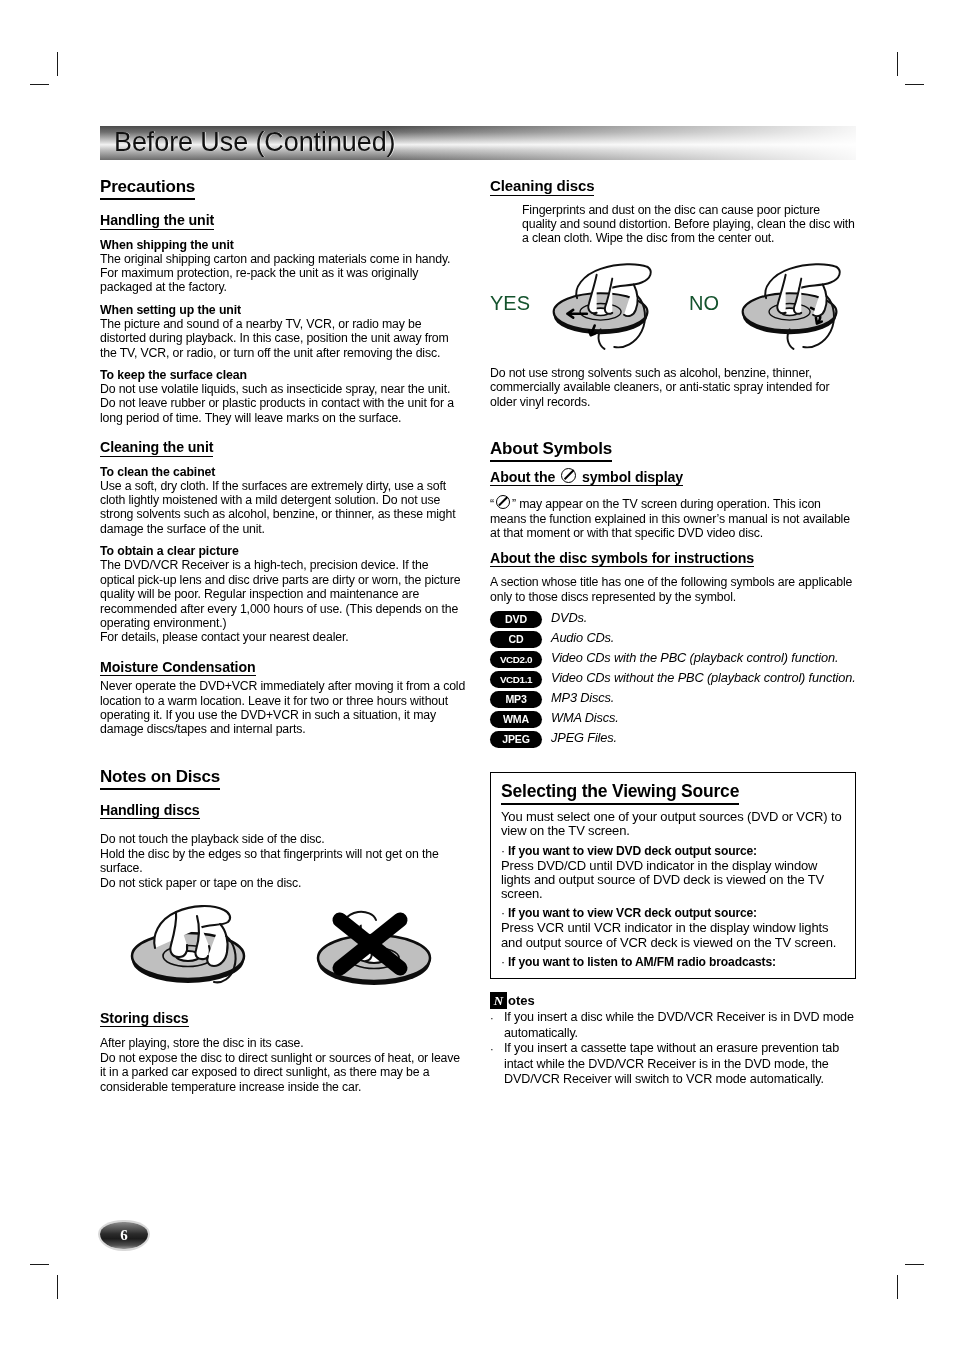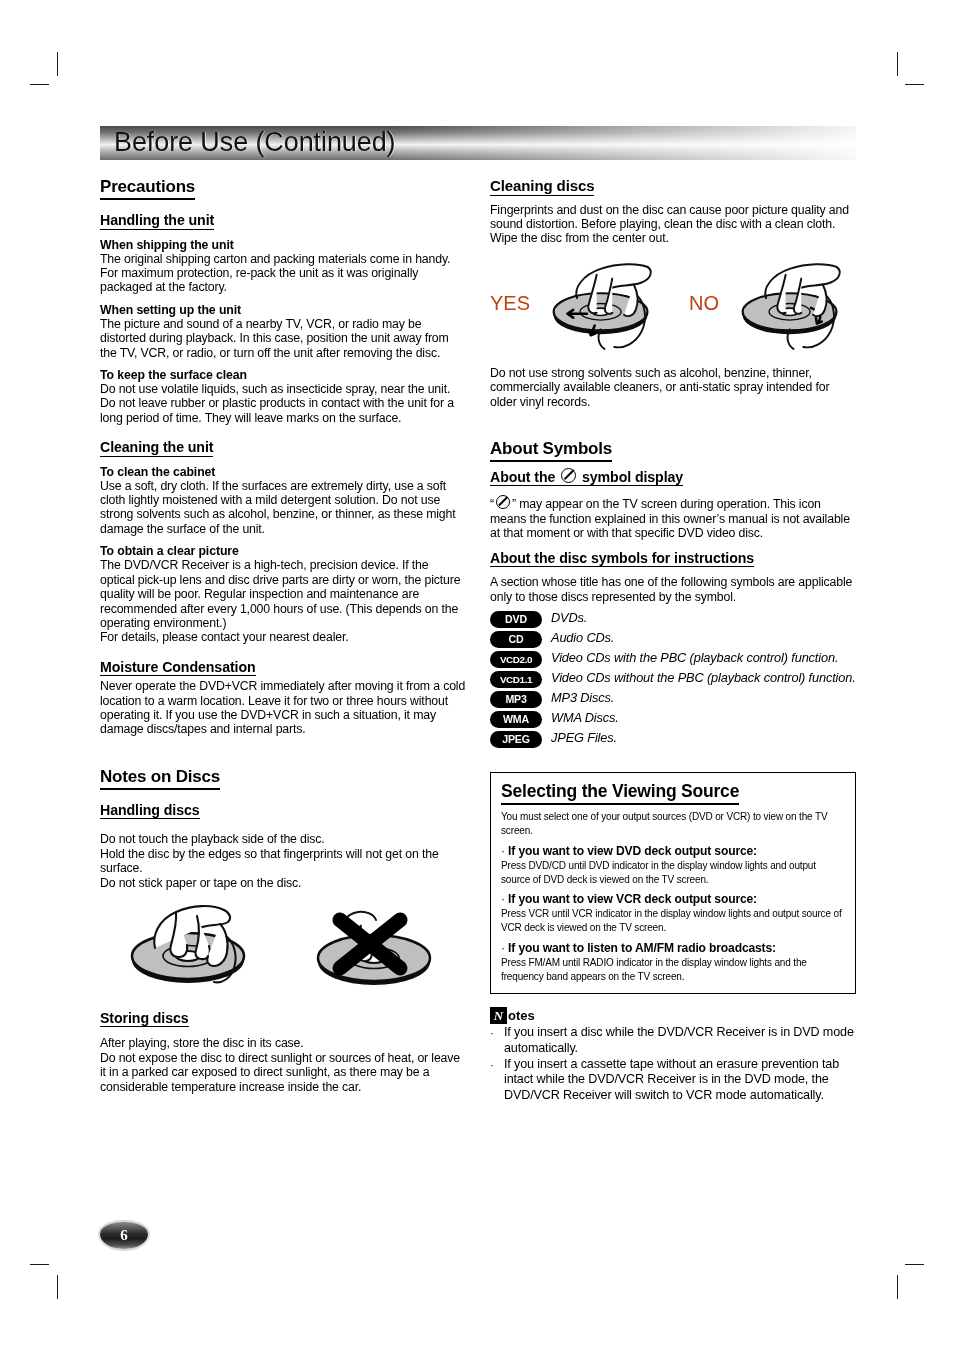--- a/index.html
+++ b/index.html
@@ -105,21 +105,21 @@
   .illu-row-cleaning {
     display: flex;
     justify-content: center;
     align-items: center;
     gap: 8px;
     margin: 6px 0 10px 0;
   }
   .yesno-label {
     font-size: 20px;
     letter-spacing: 0px;
-    color: #c2410c;
+    color: #14532d;
     padding-right: 2px;
   }
 
   
   .symbol-list { margin-top: 6px; }
   .sym-row {
     display: flex;
     align-items: flex-start;
     margin-bottom: 2px;
   }
@@ -146,21 +146,21 @@
     letter-spacing: -0.15px;
     font-style: italic;
   }
 
   
   .boxed {
     border: 1.4px solid #000;
     padding: 8px 10px 9px 10px;
   }
   .boxed h1.sec { font-size: 17.5px; }
-  .boxed p.body { font-size: 10px; line-height: 14.3px; }
+  .boxed p.body { font-size: 13px; line-height: 14.3px; }
   .bullet-head {
     font-size: 12.1px;
     font-weight: bold;
     margin: 5px 0 0 0;
     letter-spacing: -0.15px;
   }
   .bullet-head .dot { font-weight: normal; }
   .boxed .after { margin-top: 1px; line-height: 15.5px; }
 
   
@@ -348,21 +348,21 @@
       <div class="gap-md"></div>
       <div class="headwrap"><h2 class="sub">Storing discs</h2></div>
       <p class="body" style="margin-top:7px; white-space:pre-line;">After playing, store the disc in its case.
 Do not expose the disc to direct sunlight or sources of heat, or leave it in a parked car exposed to direct sunlight, as there may be a considerable temperature increase inside the car.</p>
 
     </div>
 
     <div class="col-right">
 
       <div class="headwrap"><h2 class="sub" style="font-size:15px;">Cleaning discs</h2></div>
-      <p class="body" style="margin-top:5px;">Fingerprints and dust on the disc can cause poor picture quality and sound distortion. Before playing, clean the disc with a clean cloth. Wipe the disc from the center out.</p>
+      <p class="body" style="margin-top:5px;margin-left:32px;">Fingerprints and dust on the disc can cause poor picture quality and sound distortion. Before playing, clean the disc with a clean cloth. Wipe the disc from the center out.</p>
 
       <div class="illu-row-cleaning">
         <span class="yesno-label">YES</span>
         <svg width="130" height="104" viewBox="0 0 130 104">
           <ellipse cx="62" cy="64" rx="48" ry="19" fill="#0d0d0d"></ellipse>
           <ellipse cx="62" cy="60" rx="48" ry="19" fill="#bfbfbf" stroke="#0d0d0d" stroke-width="2.2"></ellipse>
           <ellipse cx="62" cy="60" rx="21" ry="8.5" fill="none" stroke="#0d0d0d" stroke-width="1.4"></ellipse>
           <ellipse cx="62" cy="60" rx="9" ry="3.8" fill="#ffffff" stroke="#0d0d0d" stroke-width="1.6"></ellipse>
           <path d="M28 62 L48 62 M28 62 L34 58 M28 62 L34 66" stroke="#000" stroke-width="2.6" fill="none" stroke-linecap="round"></path>
           <path d="M56 74 L52 84 M52 84 L57 82 M52 84 L50 79" stroke="#000" stroke-width="2.6" fill="none" stroke-linecap="round"></path>
@@ -458,21 +458,20 @@
         <p class="bullet-head">
           <span class="dot">·</span>
           <span>If you want to view VCR deck output source:</span>
         </p>
         <p class="body after">Press VCR until VCR indicator in the display window lights and output source of VCR deck is viewed on the TV screen.</p>
 
         <p class="bullet-head">
           <span class="dot">·</span>
           <span>If you want to listen to AM/FM radio broadcasts:</span>
         </p>
-        <p class="body after">Press FM/AM until RADIO indicator in the display window lights and the frequency band appears on the TV screen.</p>
       </div>
 
       <div class="gap-md"></div>
 
       <div>
         <div class="notes-head">
           <span class="n-box">N</span>
           <span class="notes-word">otes</span>
         </div>
         <div class="note-item">

